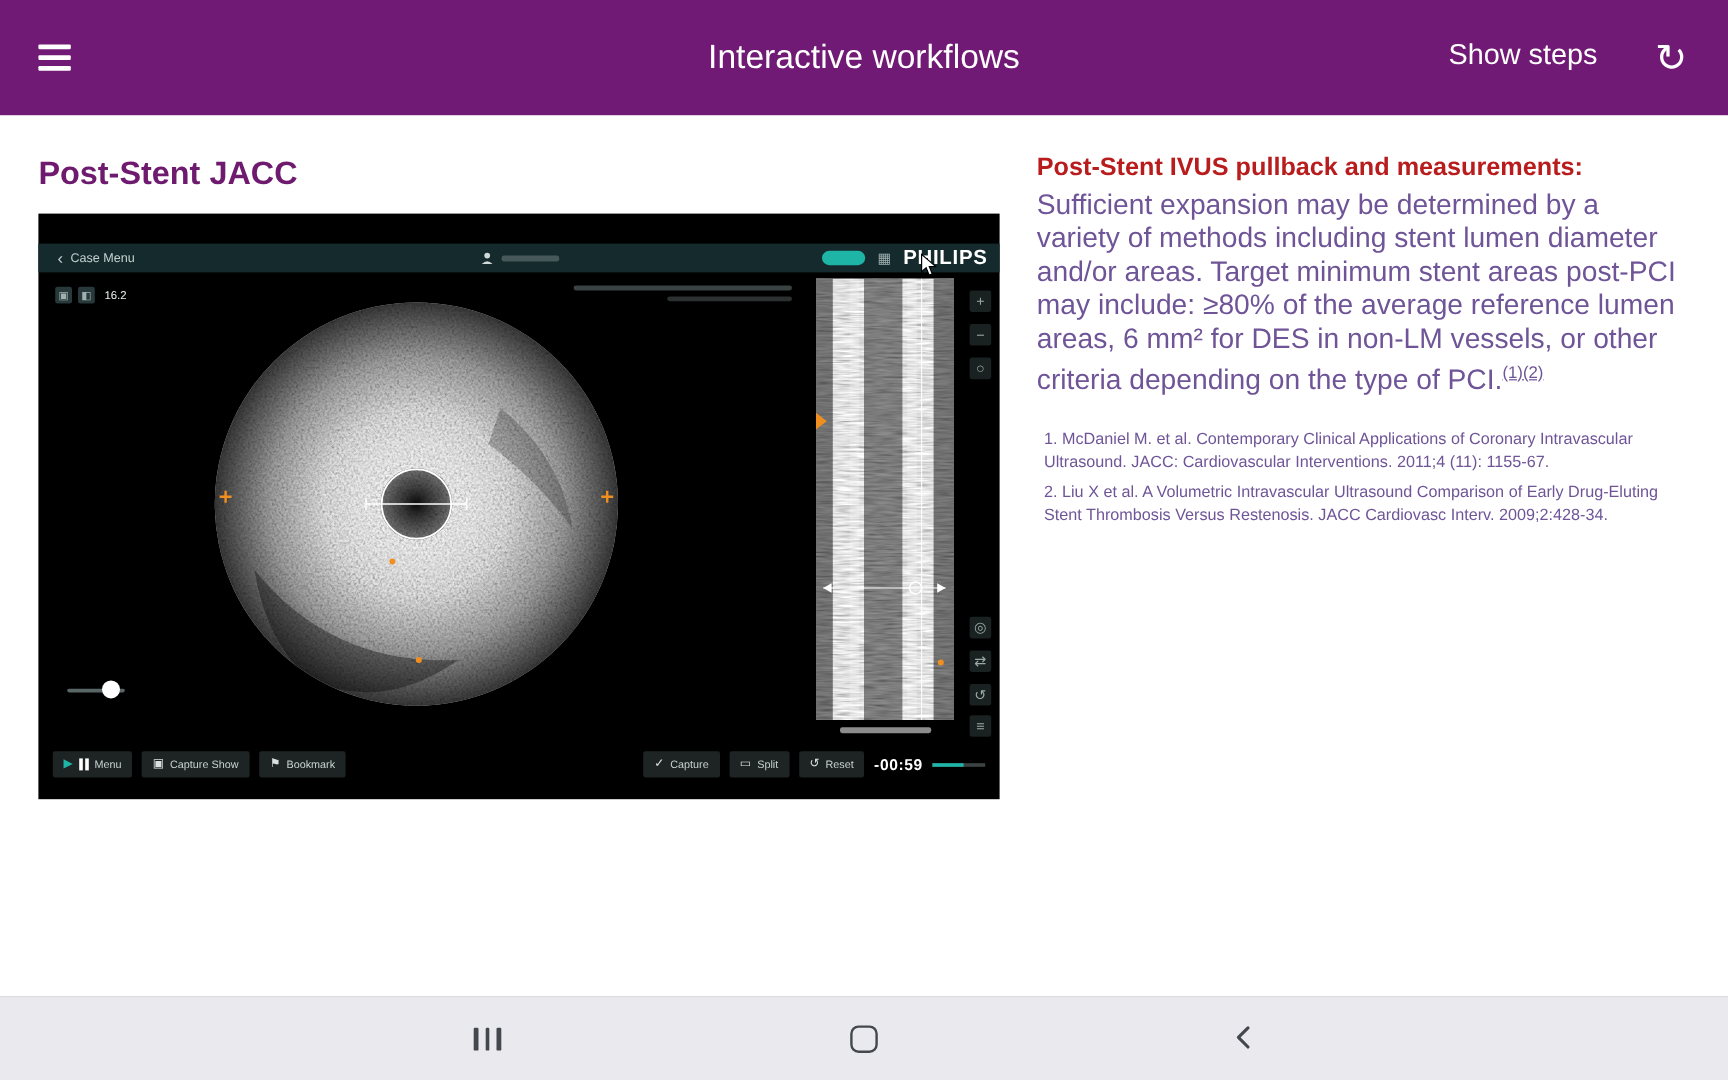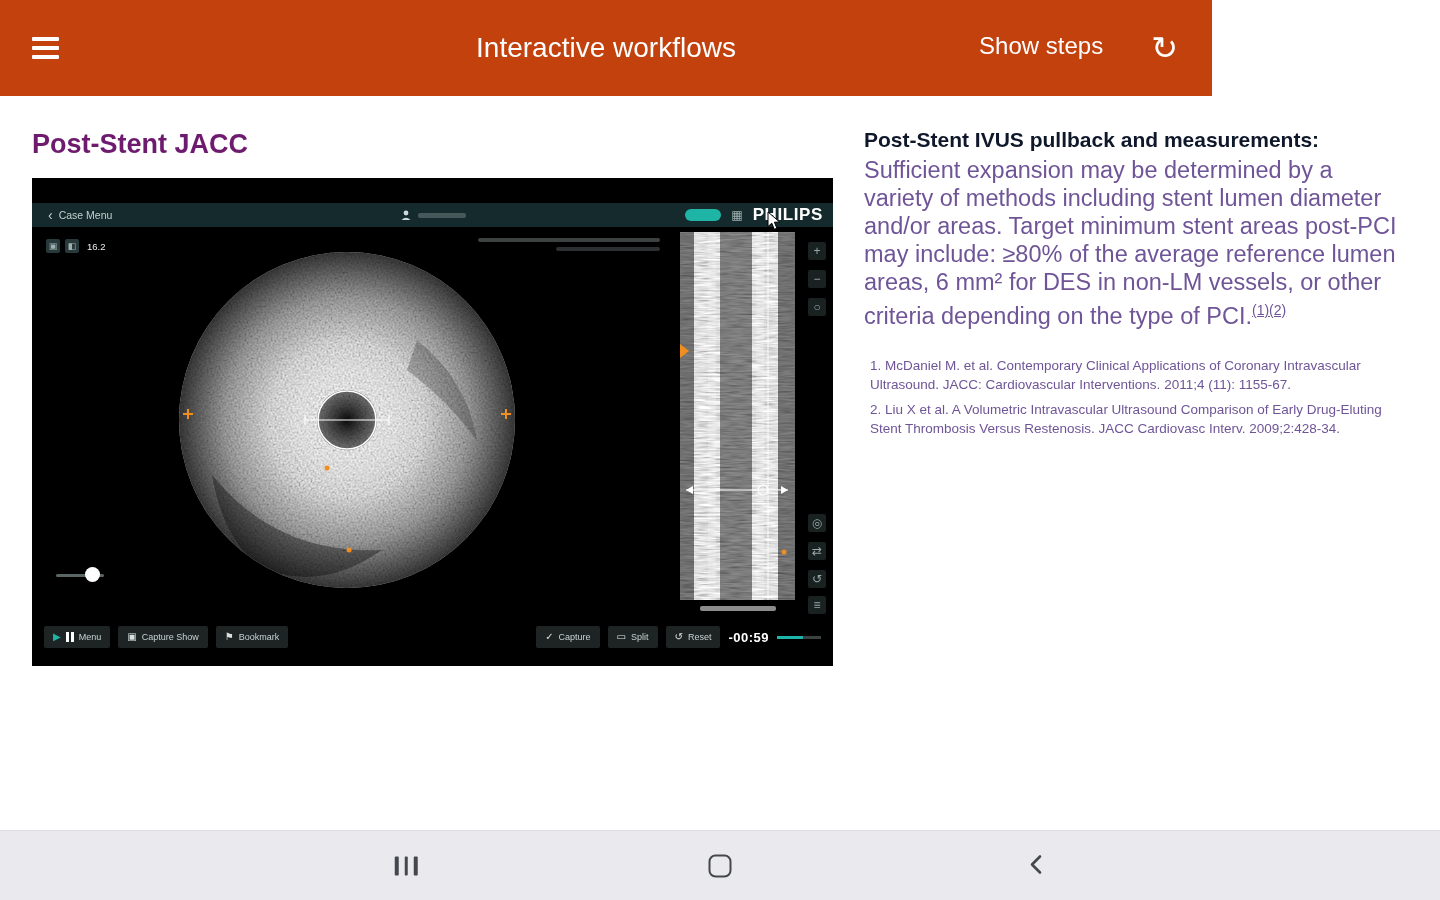--- a/index.html
+++ b/index.html
@@ -3,21 +3,21 @@
 <meta charset="utf-8">
 <style>
   * { box-sizing: border-box; }
   html,body { margin:0; padding:0; background:#ffffff; }
   .screen {
     position:relative; width:1440px; height:900px; overflow:hidden;
     background:#ffffff; font-family:"Liberation Sans","DejaVu Sans",sans-serif;
   }
 
   
-  .app-bar { position:absolute; top:0; left:0; width:1212px; height:96px; background:#c2410c; }
+  .app-bar { position:absolute; top:0; left:0; width:1440px; height:96px; background:#701a75; }
   .hamburger { position:absolute; left:26px; top:50%; transform:translateY(-50%);
     display:flex; flex-direction:column; gap:5px; background:none; border:0; padding:6px; cursor:pointer; }
   .hamburger span { display:block; width:27px; height:4px; background:#fff; border-radius:1px; }
   .app-title { position:absolute; left:50%; top:50%; transform:translate(-50%,-50%);
     color:#fff; font-size:28px; font-weight:400; white-space:nowrap; }
   .app-right { position:absolute; right:28px; top:50%; transform:translateY(-50%);
     display:flex; align-items:flex-start; gap:36px; }
   .show-steps { color:#fff; font-size:24px; background:none; border:0; cursor:pointer; font-family:inherit; }
   .refresh-btn { color:#fff; font-size:32px; line-height:1; background:none; border:0; cursor:pointer; font-family:inherit; }
 
@@ -75,21 +75,21 @@
   .bars i { display:block; width:3px; height:10px; background:#fff; }
   .spacer { flex:1; }
   .timer { color:#fff; font-weight:700; font-size:13px; letter-spacing:0.5px; }
   .progress { width:44px; height:3px; background:#3c4242; position:relative; }
   .progress .fill { position:absolute; left:0; top:0; height:3px; width:60%; background:#1fb5a6; }
 
   .cursor { position:absolute; left:735px; top:33px; }
 
   
   .article { position:absolute; left:864px; top:128px; width:534px; color:#6f5598; }
-  .article h2 { margin:0 0 4px 0; font-size:21px; font-weight:700; color:#0f172a; }
+  .article h2 { margin:0 0 4px 0; font-size:21px; font-weight:700; color:#b91c1c; }
   .article .body { margin:0; font-size:23.5px; line-height:28px; font-weight:400; }
   .article sup { font-size:14px;text-decoration:underline; }
   .refs { margin-top:26px; font-size:13.5px; line-height:19px; }
   .refs p { margin:6px; }
 
   
   .sysnav { position:absolute; left:0; top:830px; width:1440px; height:70px;
     background:#e9e9ee; border-top:1px solid #dcdce2; }
   .nav-ic { position:absolute; top:50%; transform:translate(-50%,-50%); background:none; border:0;
     cursor:pointer; padding:8px; }

